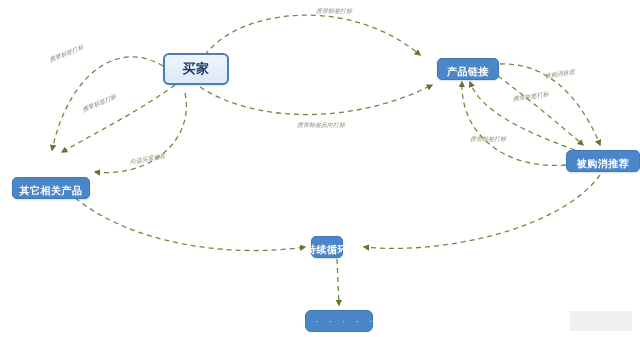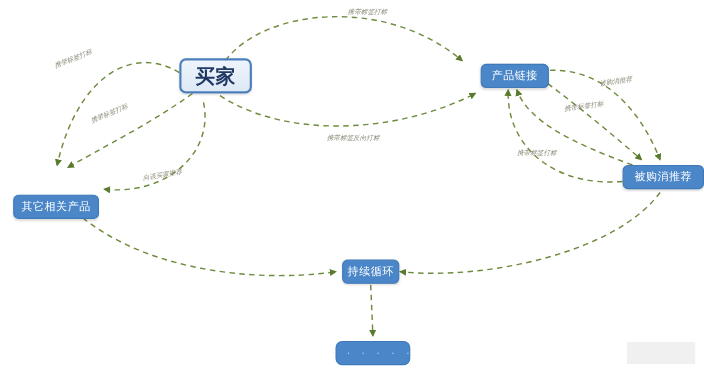--- a/index.html
+++ b/index.html
@@ -35,32 +35,33 @@
     align-items: center;
     justify-content: center;
     white-space: nowrap;
     letter-spacing: 0.5px;
   }
   .node-root {
     background: linear-gradient(180deg, #eef4fb 0%, #dde9f6 100%);
     border: 2px solid #4a7ebb;
     border-radius: 6px;
     color: #1f3864;
-    font-size: 18px;
+    font-size: 13px;
     font-weight: bold;
     box-shadow: 0 1px 2px rgba(0,0,0,0.12);
   }
   .node-sub {
     background: #4a86c8;
     border: 1px solid #3f79b8;
     border-radius: 5px;
     color: #ffffff;
     font-size: 10px;
-    font-weight: normal;
+    font-weight: bold;
     box-shadow: 0 1px 2px rgba(0,0,0,0.14);
+    align-items: flex-end;
   }
   .node-dots {
     background: #4a86c8;
     border: 1px solid #3f79b8;
     border-radius: 6px;
     color: #dfeaf7;
     font-size: 9px;
     letter-spacing: 4px;
   }
   .edge-label {
@@ -136,21 +137,21 @@
   </div>
 
   <div class="node node-sub" style="left:12px; top:177px; width:78px; height:22px;">
     <span>其它相关产品</span>
   </div>
 
   <div class="node node-sub" style="left:566px; top:150px; width:74px; height:22px;">
     <span>被购消推荐</span>
   </div>
 
-  <div class="node node-sub" style="left:311px; top:236px; width:52px; height:22px;">
+  <div class="node node-sub" style="left:311px; top:236px; width:32px; height:22px;">
     <span>持续循环</span>
   </div>
 
   <div class="node node-dots" style="left:305px; top:310px; width:68px; height:22px;">
     <span>· · · · · ·</span>
   </div>
 
   <div class="edge-label" style="left:50px; top:56px; transform:rotate(-22deg);">携带标签打标</div>
 
   <div class="edge-label" style="left:83px; top:106px; transform:rotate(-23deg);">携带标签打标</div>

